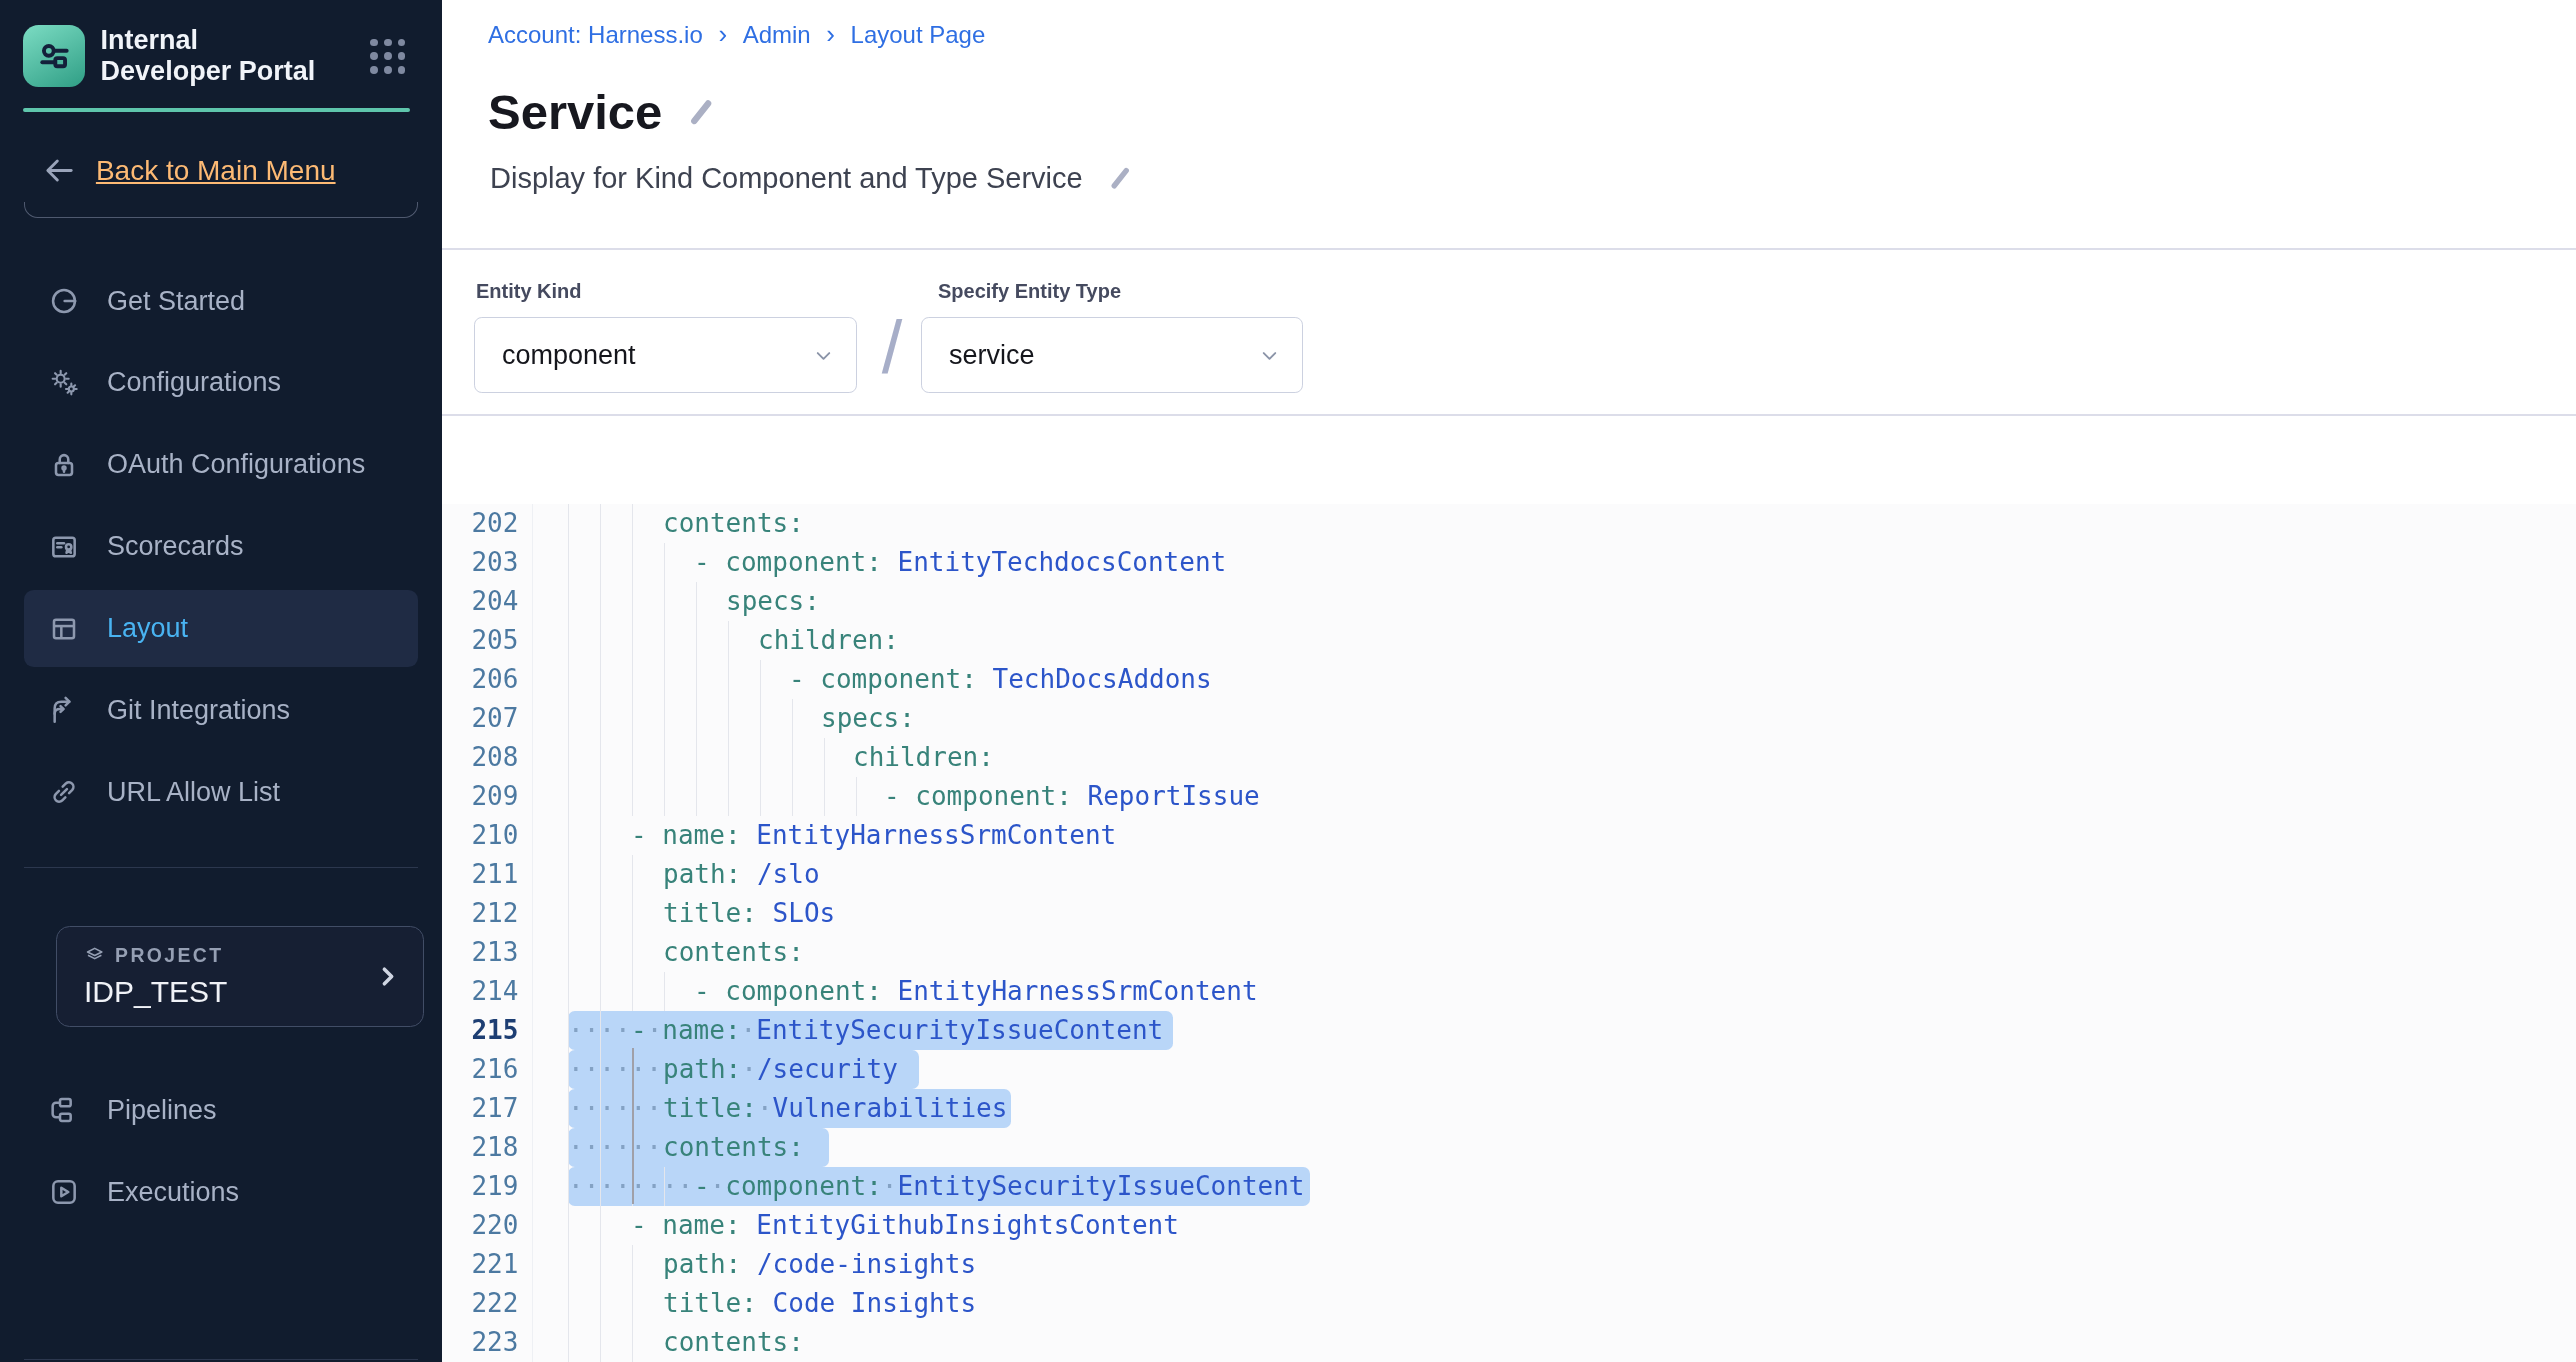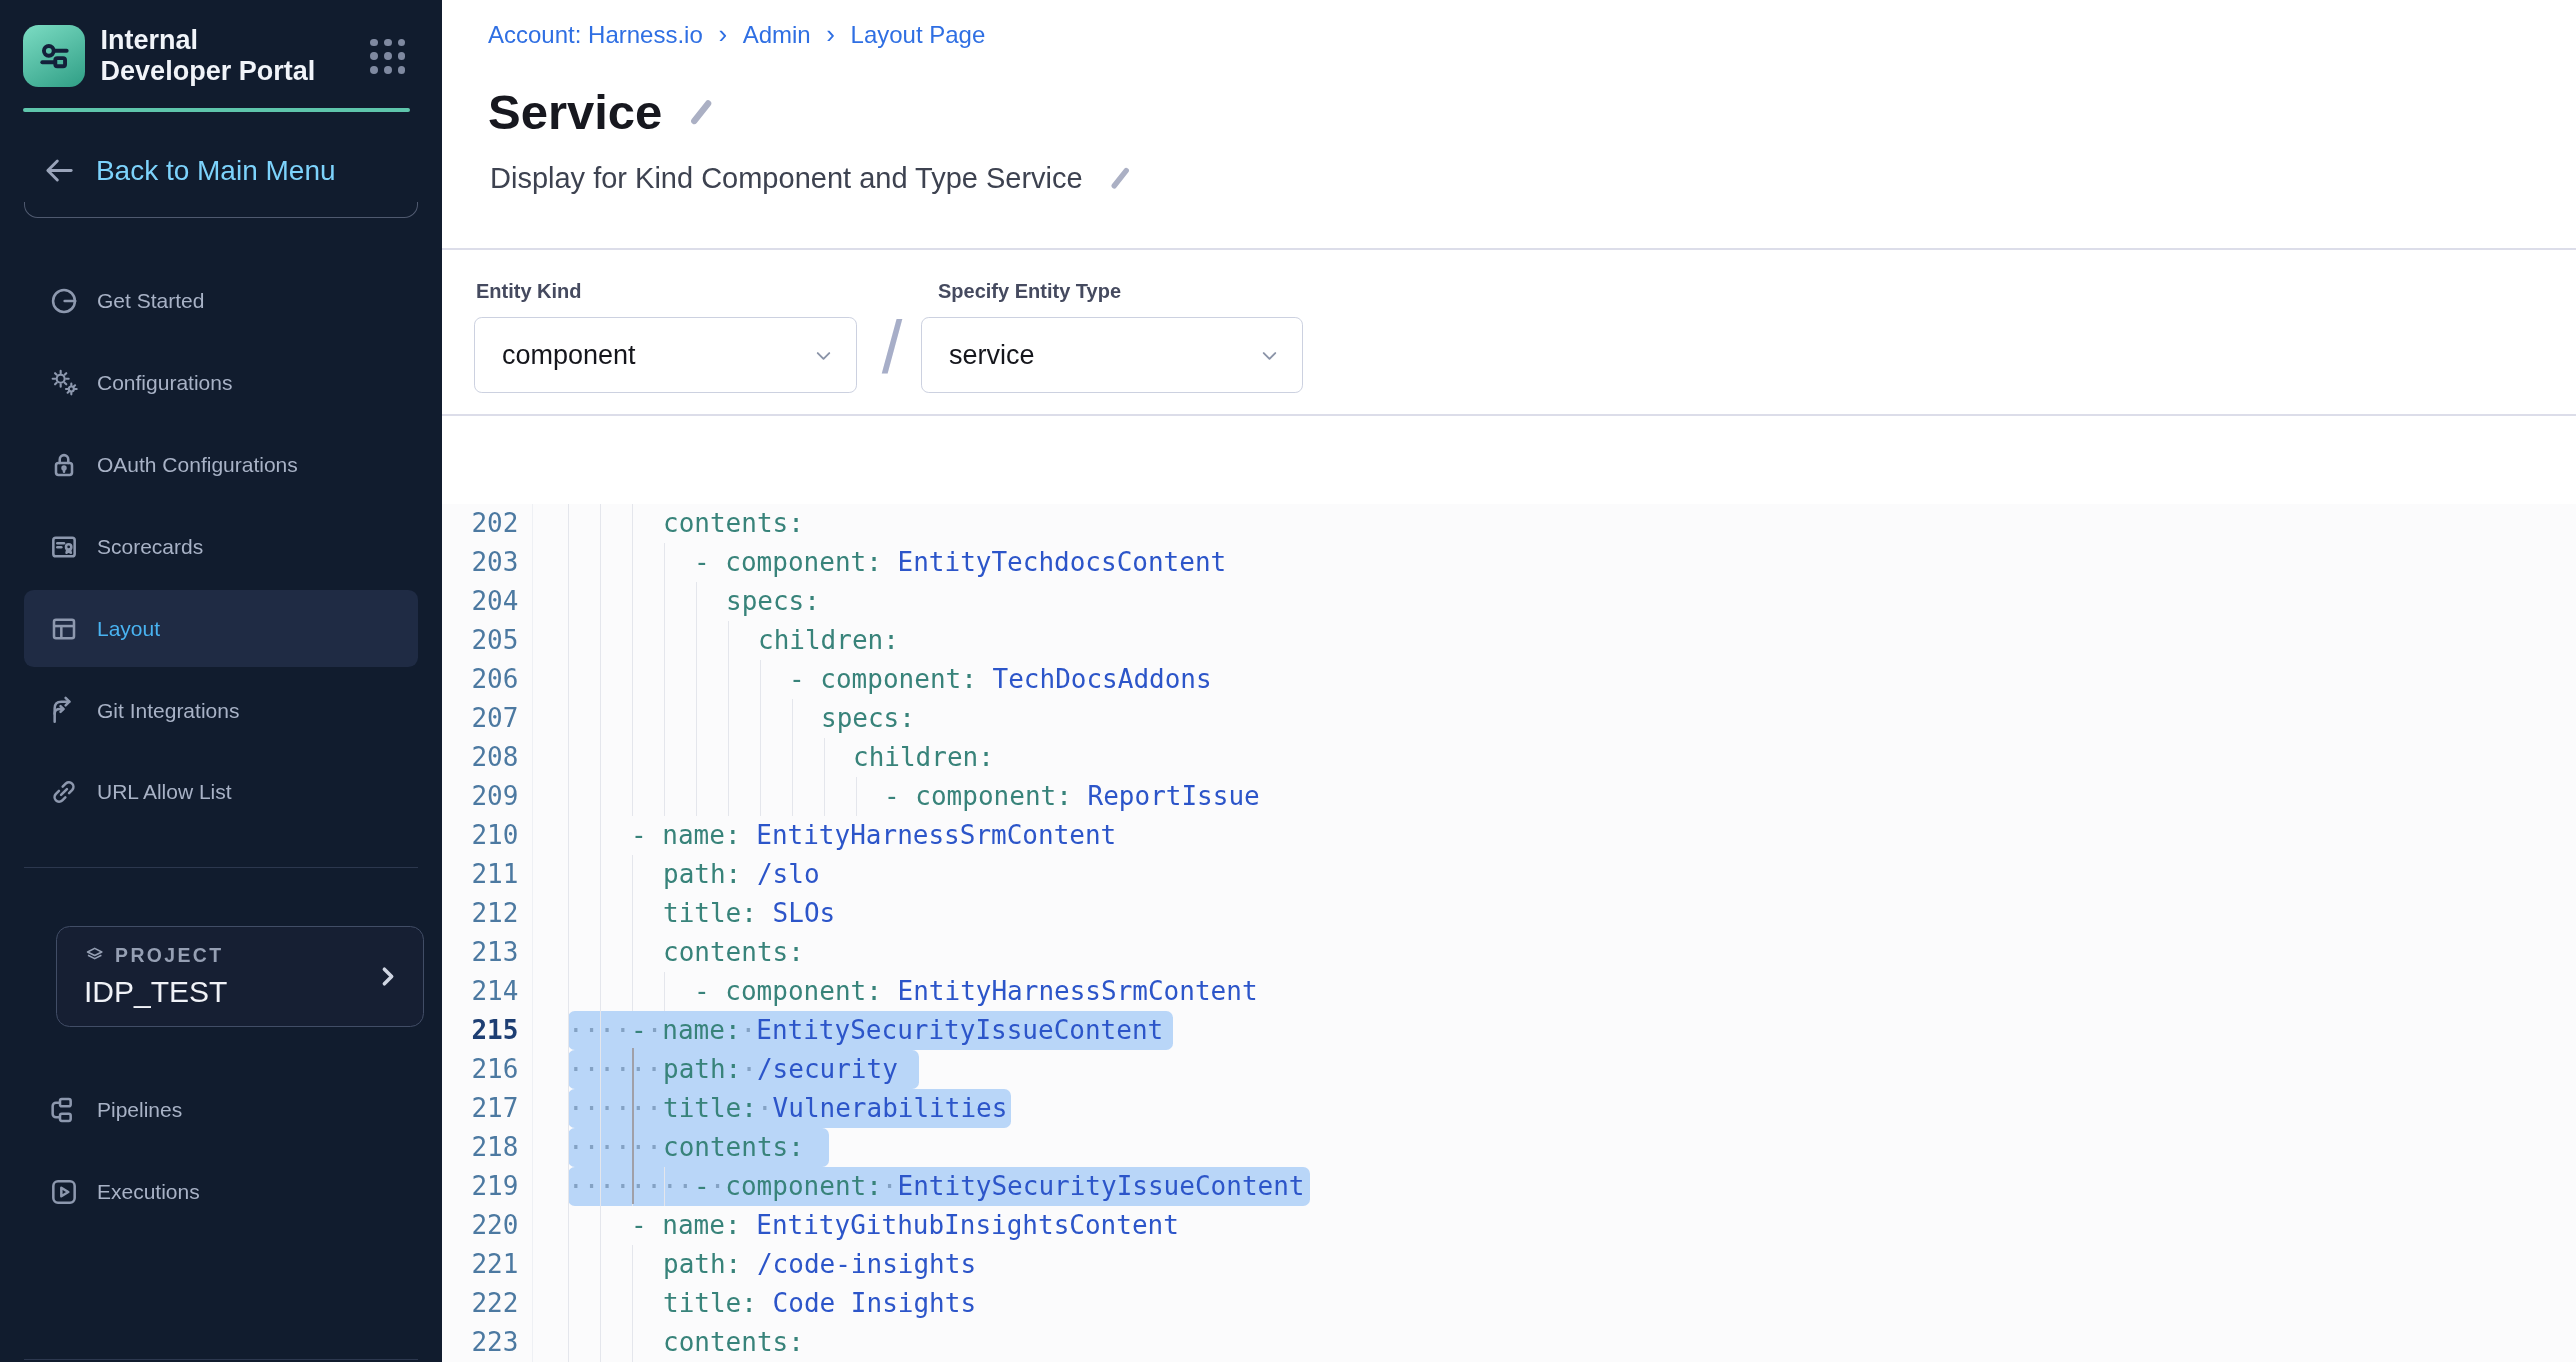--- a/index.html
+++ b/index.html
@@ -15,27 +15,27 @@
                 display:flex; align-items:center; justify-content:center; }
   .logo-title { margin-left:15.6px; width:233px; font-size:27px; font-weight:bold;
                 color:#f1f4f9; line-height:1.15; }
   .apps-grid { margin-left:auto; margin-right:13.6px; display:grid;
                grid-template-columns:repeat(3,7.8px); grid-gap:5.8px; }
   .apps-grid span { width:7.8px; height:7.8px; border-radius:50%; background:#7f89a0; }
   .teal-rule { height:3.9px; background:#5fc6ac; margin:21.4px 32px 0 23px; border-radius:1.9px; }
 
   .back-row { display:flex; align-items:center; gap:19.4px; margin:41px 24px 0 24px;
               padding-left:17.5px; cursor:pointer; }
-  .back-label { font-size:28px; color:#7dd3fc; }
+  .back-label { font-size:28px; color:#fdba74;text-decoration:underline; }
   .u-rule { height:15.6px; margin:13.6px 24px 0 24px; border:1.5px solid #4f596f;
             border-top:none; border-radius:0 0 13.6px 13.6px; }
 
   .nav { margin-top:45px; }
-  .nav-item { display:flex; align-items:center; gap:17px; height:77px; margin:0 24px 4.9px 24px;
-              padding-left:24px; border-radius:9.7px; font-size:21px; color:#a8b2c6; cursor:pointer;text-align:center; }
+  .nav-item { display:flex; align-items:center; gap:27px; height:77px; margin:0 24px 4.9px 24px;
+              padding-left:24px; border-radius:9.7px; font-size:27px; color:#a8b2c6; cursor:pointer;text-align:center; }
   .nav-item .nicon { flex:none; display:flex; }
   .nav-item.selected { background:#1f2b44; color:#49b3f1; }
 
   .side-divider { height:1px; background:#2c374e; margin:0 24px; }
   .divider-top { margin-top:36px; }
 
   .project-card { margin:58px 0 0 56px; width:368px; height:101px; border:1.5px solid #414d66;
                   border-radius:13.6px; background:#161f33; display:flex; align-items:center;
                   padding:0 23px 0 27px; cursor:pointer; }
   .proj-label-row { display:flex; align-items:center; gap:9.7px; }

